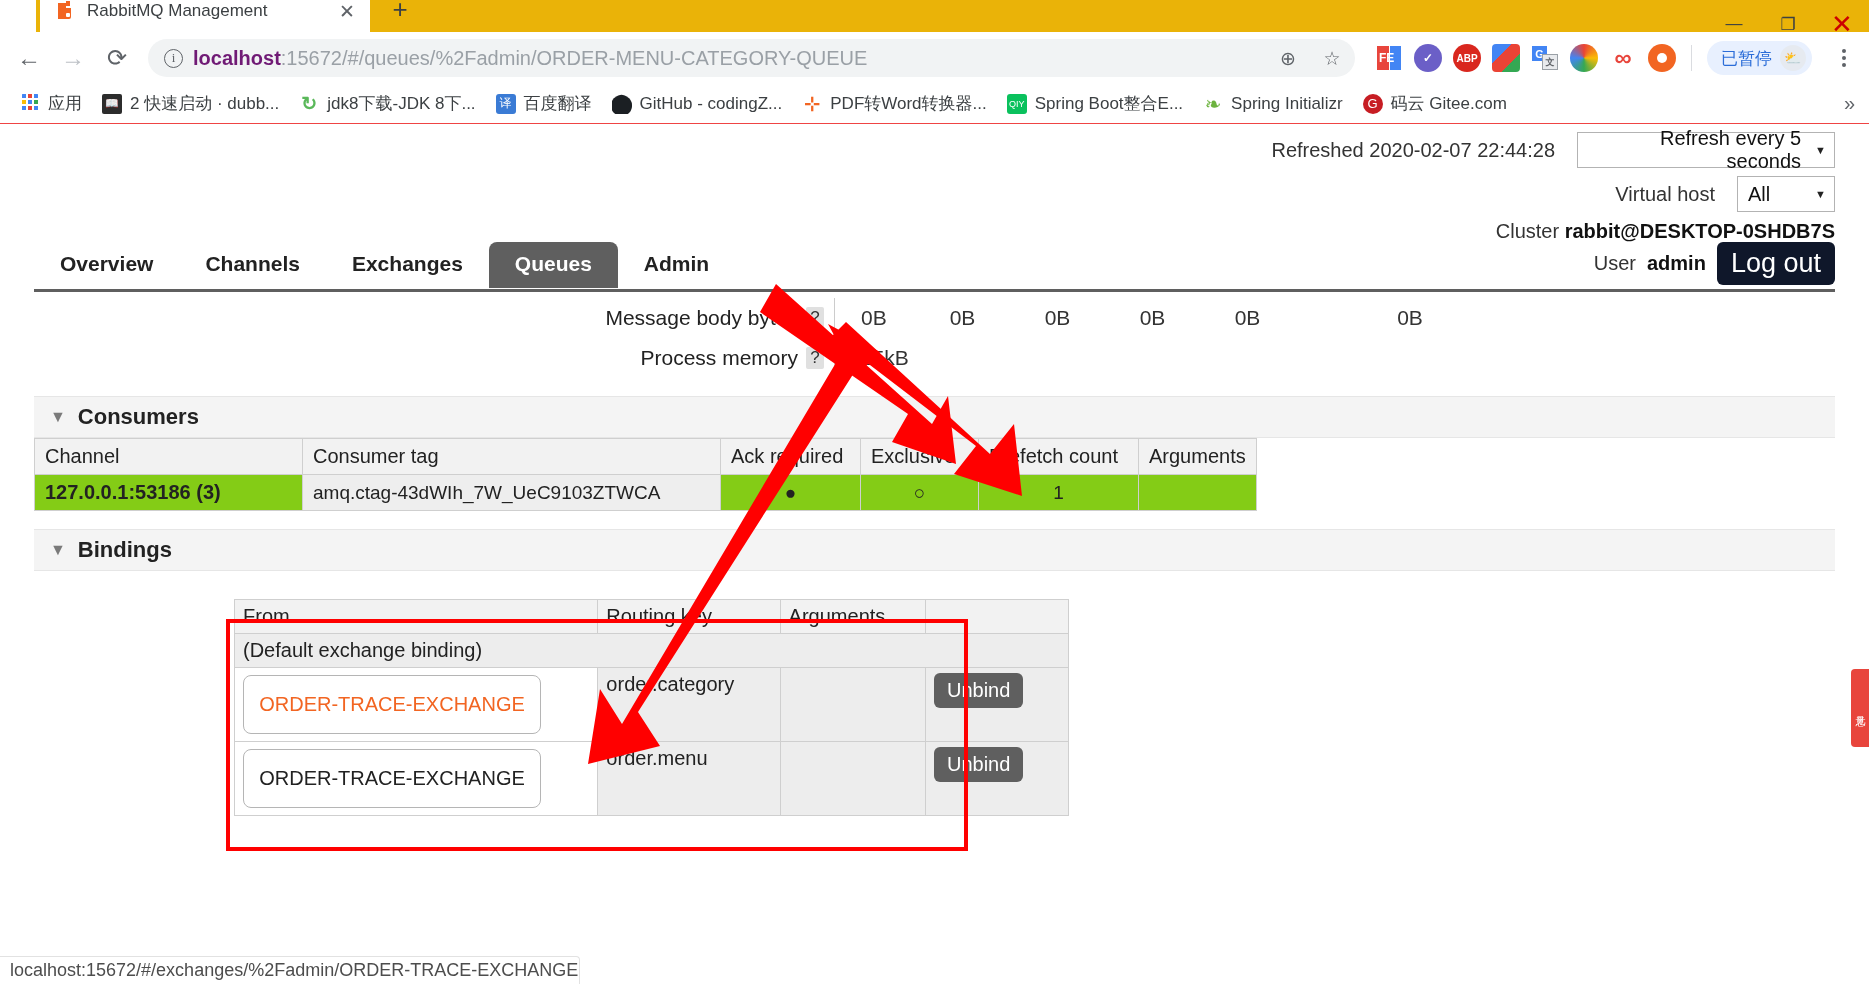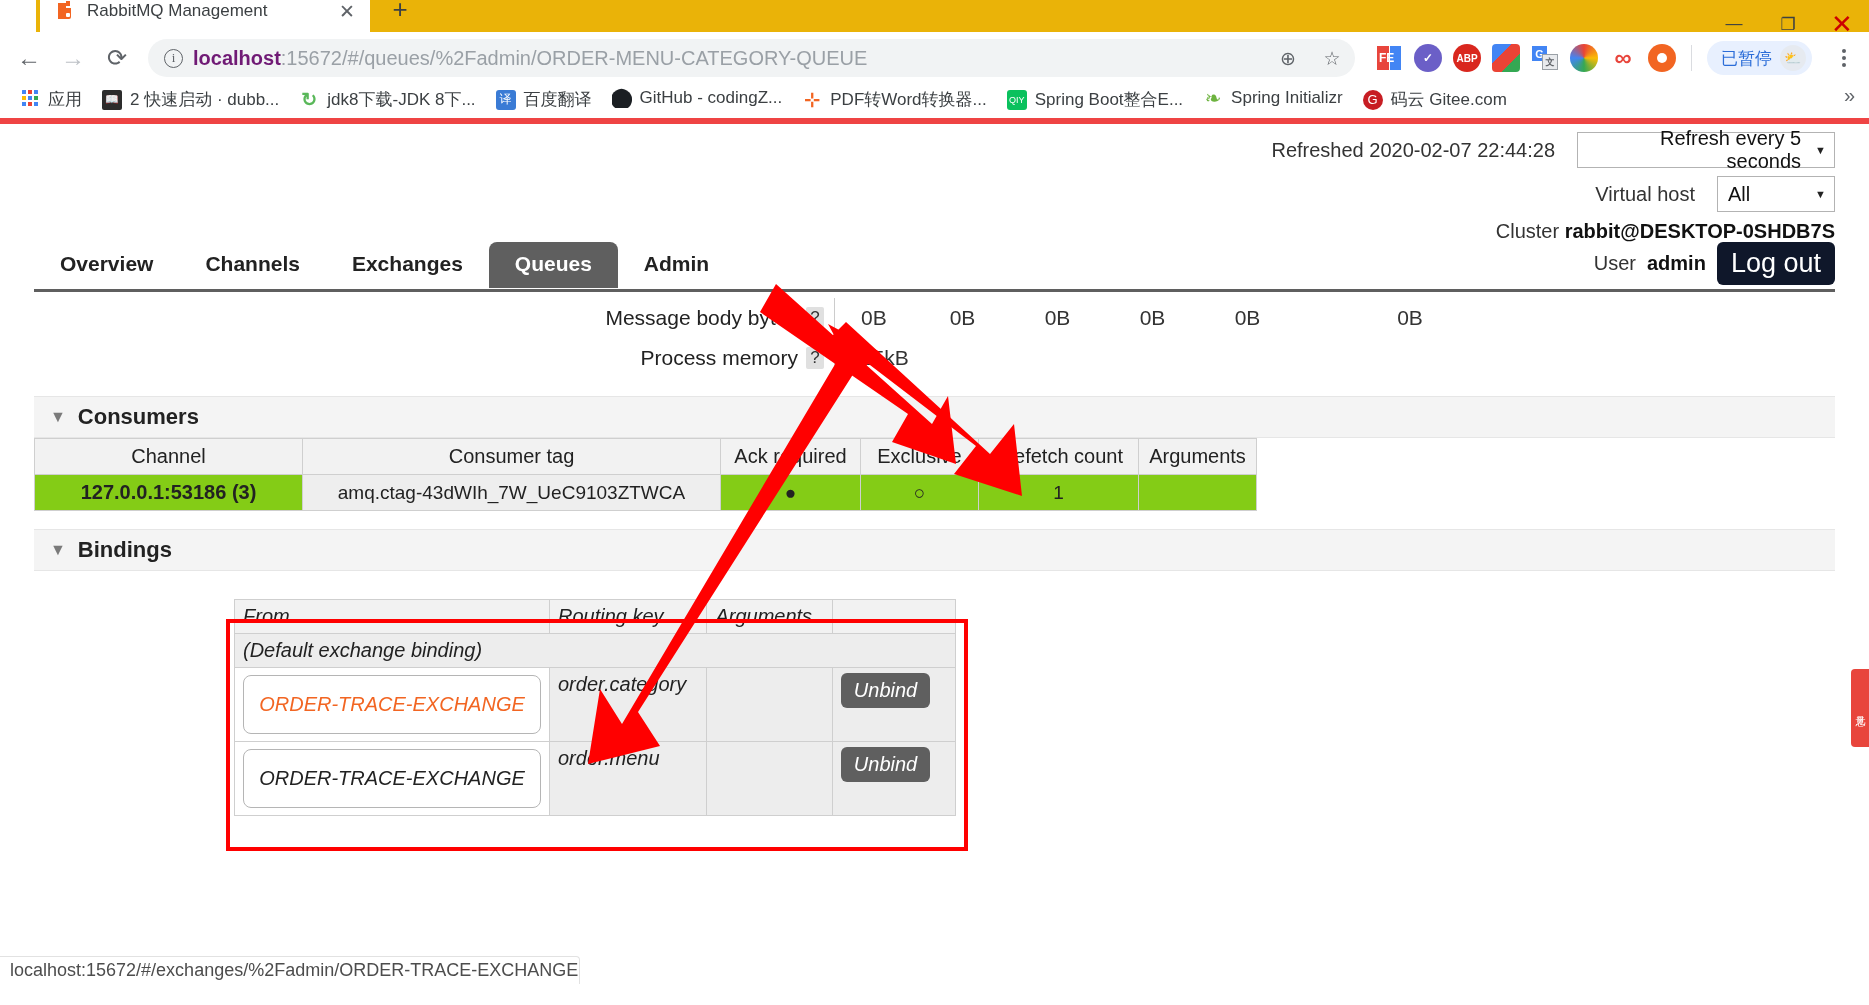--- a/index.html
+++ b/index.html
@@ -95,22 +95,22 @@
     height: 34px; background: #e8f0fe; border-radius: 17px;
     display: flex; align-items: center; gap: 8px; padding: 0 6px 0 14px;
     font-size: 17px; color: #2b6dd8;
   }
   .pause-pill .wx { width:26px;height:26px;border-radius:50%;background:#e6eaf0;
                     display:flex;align-items:center;justify-content:center;font-size:14px; }
   .kebab { width: 30px; display:flex;flex-direction:column;align-items:center;gap:3px; margin-left:6px;}
   .kebab i { width:4px;height:4px;border-radius:50%;background:#5f6368; display:block;}
 
   .bookmarks {
-    height: 40px; background: #ffffff; border-bottom: 6px solid #ef4444;
-    display: flex; align-items: flex-start; padding: 0 10px; gap: 0px; overflow: hidden;
+    height: 40px; background: #ffffff; border-bottom: 1px solid #ef4444;
+    display: flex; align-items: center; padding: 0 10px; gap: 0px; overflow: hidden;
   }
   .bm { display: flex; align-items: center; gap: 8px; padding: 4px 10px; font-size: 17px;
         color: #3c4043; white-space: nowrap; }
   .bmi { width: 20px; height: 20px; flex:0 0 20px; display:flex;align-items:center;justify-content:center;
          font-size: 13px; border-radius:3px; color:#fff; overflow:hidden;}
   .bmi.apps { background:transparent; display:grid; grid-template-columns:repeat(3,4px);
               grid-template-rows:repeat(3,4px); gap:2px; }
   .bmi.apps i { background:#4285f4; width:4px;height:4px; display:block;}
   .bmi.apps i:nth-child(2){background:#ea4335;} .bmi.apps i:nth-child(4){background:#fbbc05;}
   .bmi.apps i:nth-child(6){background:#34a853;} .bmi.apps i:nth-child(8){background:#ea4335;}
@@ -182,37 +182,37 @@
   
   .section-bar {
     background: #f4f4f4; height: 42px; display: flex; align-items: center;
     gap: 12px; padding: 0 16px; margin-top: 18px;
     border-top: 1px solid #e6e6e6; border-bottom: 1px solid #e6e6e6;
   }
   .section-bar .tri { color: #7a7a7a; font-size: 16px; }
   .section-bar .ttl { font-size: 22px; font-weight: bold; color: #222; }
 
   table.grid { border-collapse: collapse; font-size: 19px; color: #222; }
-  table.grid th, table.grid td { border: 1px solid #cfcfcf; padding: 6px 10px; text-align: center;
+  table.grid th, table.grid td { border: 1px solid #cfcfcf; padding: 6px 10px; text-align: left;
                                  font-weight: normal; background: #fff; }
   table.grid th { background: #f2f2f2; font-size: 20px; }
   table.grid td.c { text-align: center; background:#eeeeee; }
   table.grid tr.datarow td { background:#84cc16; }
   table.grid td.bold { font-weight: bold; font-size: 20px; background:#eeeeee; }
 
   .consumers-wrap { margin-top: 0; }
 
   
   .bindings-area { position: relative; margin-top: 0; }
   .red-box {
     position: absolute; left: 192px; top: 20px; width: 742px; height: 232px;
     border: 4px solid #f00;
   }
   table.bind { border-collapse: collapse; font-size: 20px; color: #222;
-               margin-left: 200px; margin-top: 28px; width: 722px; font-style: italic; }
+               margin-left: 200px; margin-top: 28px; width: 835px; }
   table.bind th, table.bind td { border: 1px solid #cfcfcf; padding: 5px 8px; text-align: left;
                                  font-weight: normal; vertical-align: top; }
   table.bind th { background:#f2f2f2; }
   table.bind td.grey { background:#ededed; }
   table.bind td.white { background:#ffffff; }
   .defaultrow td { background:#ededed; padding: 6px 8px; }
   .ex-btn {
     display: block; width: 298px; border: 1px solid #b5b5b5; border-radius: 8px;
     background: #ffffff; text-align: center; padding: 17px 0; font-size: 20px;
     margin: 2px 0;
@@ -361,21 +361,21 @@
       <div class="hdr-right">
         <div class="hdr-line">
           <span>Refreshed 2020-02-07 22:44:28</span>
           <span class="sel" style="width:258px">
             <span>Refresh every 5 seconds</span>
             <span class="caret">▼</span>
           </span>
         </div>
         <div class="hdr-line">
           <span>Virtual host</span>
-          <span class="sel" style="width:118px">
+          <span class="sel" style="width:98px">
             <span>All</span>
             <span class="caret">▼</span>
           </span>
         </div>
         <div class="cluster-line">
           <span>Cluster</span>
           <b>rabbit@DESKTOP-0SHDB7S</b>
         </div>
       </div>
     </div>

